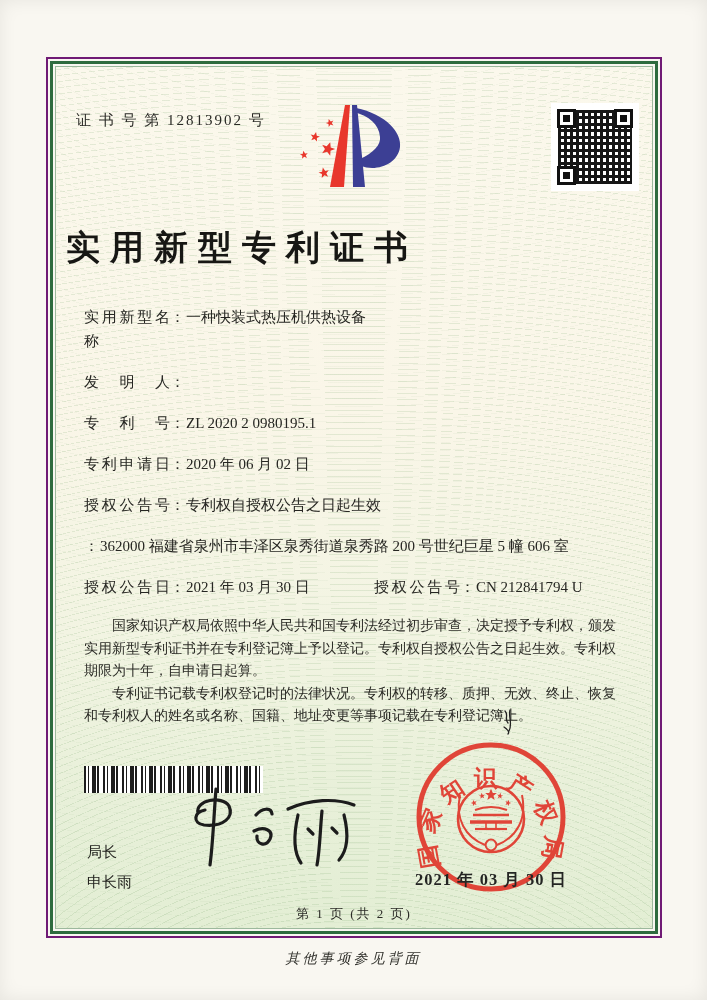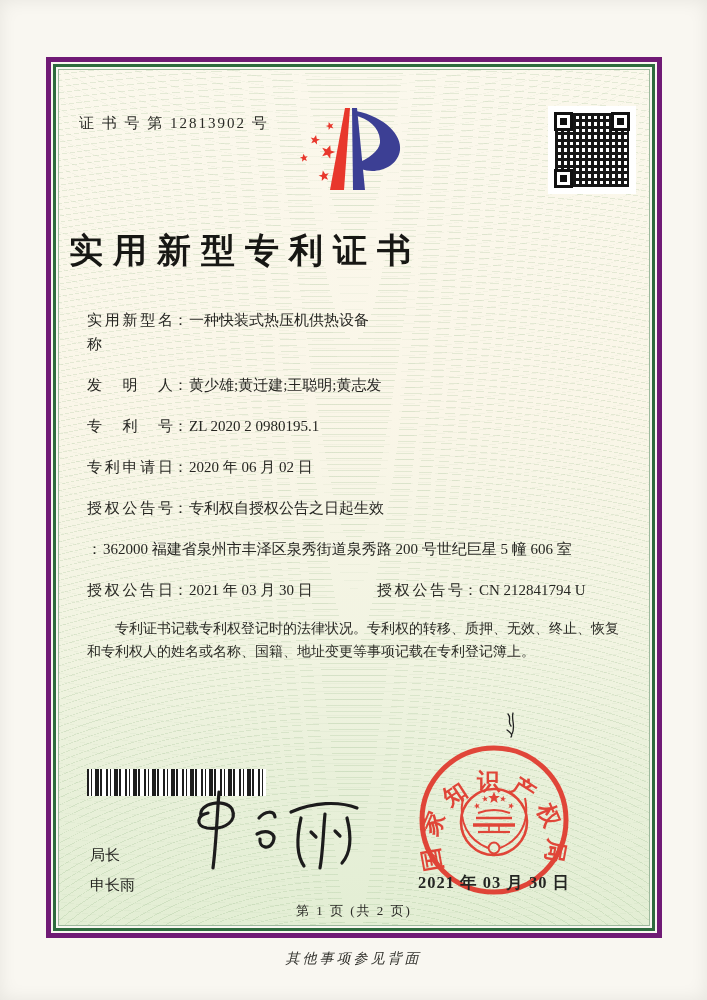--- a/index.html
+++ b/index.html
@@ -2,21 +2,21 @@
 <html><head>
 <meta charset="utf-8">
 <style>
   * { margin:0; padding:0; box-sizing:border-box; }
   html,body { width:707px; height:1000px; }
   body { font-family:"Liberation Serif","DejaVu Serif",serif; background:#e9e7e0; }
   .page { position:relative; width:707px; height:1000px; background:#f9f7f1; overflow:hidden;
           box-shadow:inset 0 0 18px rgba(0,0,0,.08); }
   
   .frame-a { position:absolute; left:46px; top:57px; right:45px; bottom:62px;
-             border:5px solid #701a75; }
+             border:2px solid #701a75; }
   .frame-b { position:absolute; inset:2px; border:3px solid #2e6b3e; }
   .frame-c { position:absolute; inset:2px; border:1px solid #9cb89c; }
   .inner { position:absolute; inset:0; overflow:hidden;
     background:
       repeating-radial-gradient(ellipse 130% 60% at 50% 118%, rgba(122,168,110,0.18) 0 1px, rgba(122,168,110,0) 1px 9px),
       repeating-radial-gradient(ellipse 140% 70% at 50% -28%, rgba(150,180,140,0.08) 0 1px, rgba(150,180,140,0) 1px 11px),
       linear-gradient(180deg,#fbf8ec 0%,#faf6e8 40%,#f2f4e2 66%,#e8f0d9 85%,#e3eed4 100%);
     color:#262622; }
   .header { position:relative; height:138px; }
   .cert-no { position:absolute; left:20px; top:44px; font-size:15px; letter-spacing:2px; color:#2a2a26; }
@@ -92,21 +92,20 @@
 
           <div class="fields">
             <div class="frow">
               <span class="flabel">实用新型名称</span>
                 <span class="fcolon">：</span>
                 <span class="fvalue">一种快装式热压机供热设备</span>
             </div>
             <div class="frow">
               <span class="flabel">发明人</span>
                 <span class="fcolon">：</span>
-                <span class="fvalue">黄少雄;黄迁建;王聪明;黄志发</span>
             </div>
             <div class="frow">
               <span class="flabel">专利号</span>
                 <span class="fcolon">：</span>
                 <span class="fvalue">ZL 2020 2 0980195.1</span>
             </div>
             <div class="frow">
               <span class="flabel">专利申请日</span>
                 <span class="fcolon">：</span>
                 <span class="fvalue">2020 年 06 月 02 日</span>
@@ -124,20 +123,21 @@
               <span class="flabel">授权公告日</span>
                 <span class="fcolon">：</span>
                 <span class="gval1">2021 年 03 月 30 日</span>
               <span class="flabel">授权公告号</span>
                 <span class="fcolon">：</span>
                 <span>CN 212841794 U</span>
             </div>
           </div>
 
           <div class="paras">
+            <p>国家知识产权局依照中华人民共和国专利法经过初步审查，决定授予专利权，颁发实用新型专利证书并在专利登记簿上予以登记。专利权自授权公告之日起生效。专利权期限为十年，自申请日起算。</p>
             <p>专利证书记载专利权登记时的法律状况。专利权的转移、质押、无效、终止、恢复和专利权人的姓名或名称、国籍、地址变更等事项记载在专利登记簿上。</p>
           </div>
 
           <div class="barcode"></div>
 
           <svg class="squiggle" width="16" height="26" viewBox="0 0 16 26">
             <path d="M5,2 C9,6 4,10 8,14 M10,1 C8,8 13,14 9,22 M4,18 C7,20 10,23 8,25" stroke="#222" stroke-width="1.3" fill="none" stroke-linecap="round"></path>
           </svg>
 
           <div class="signer">

